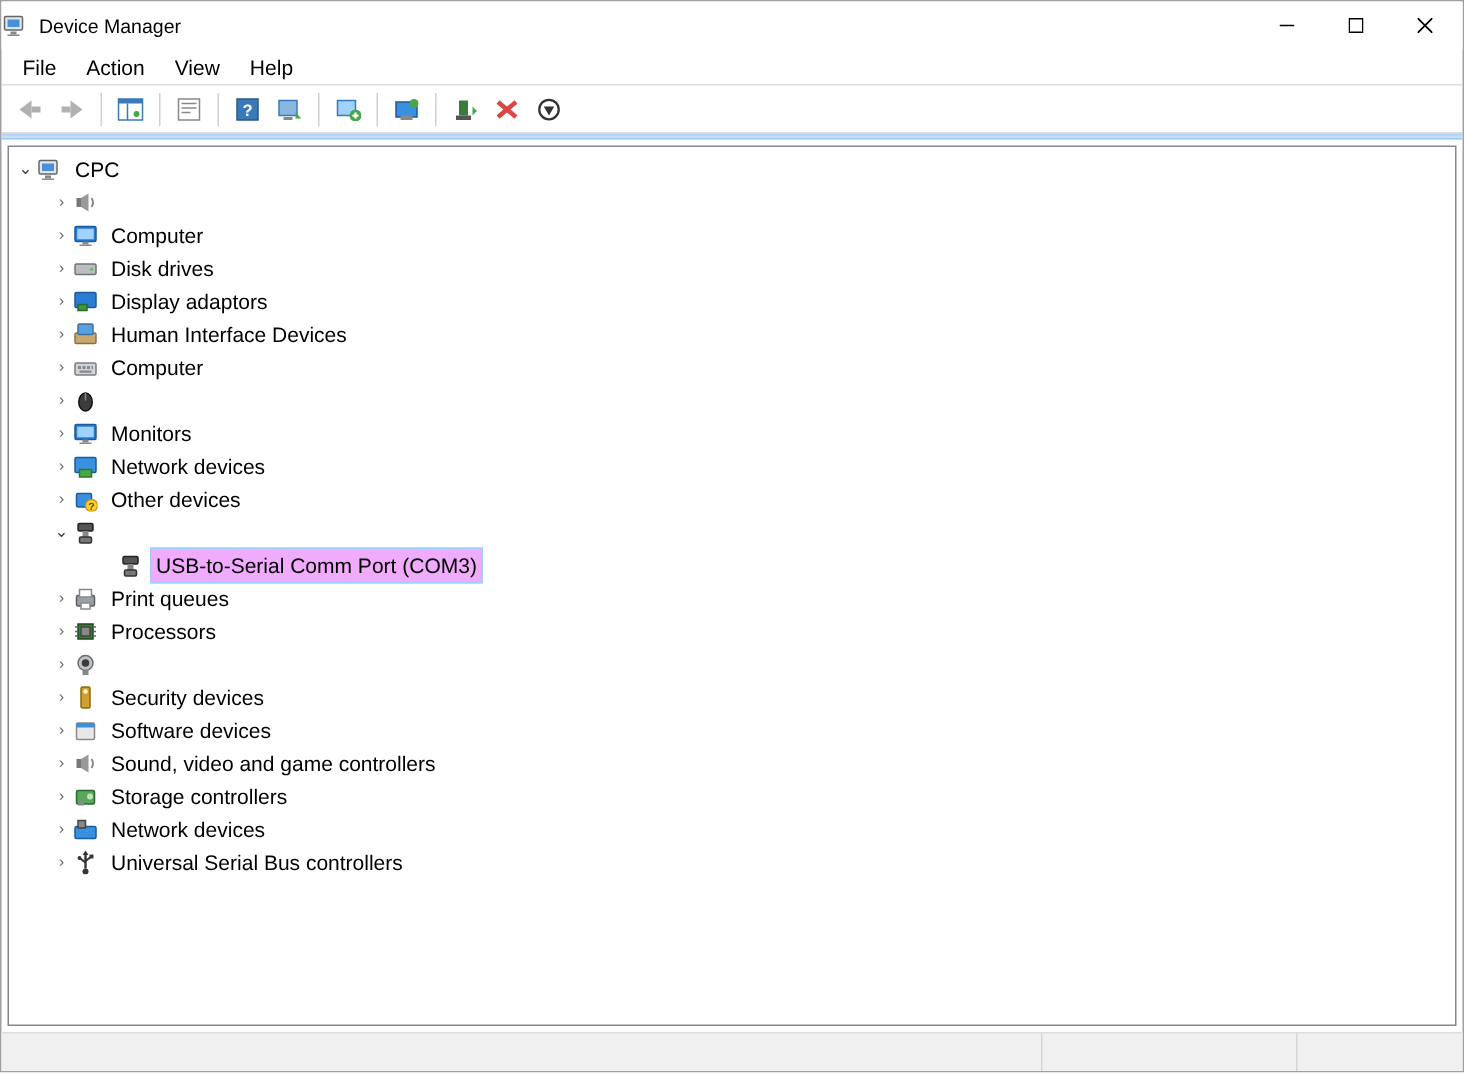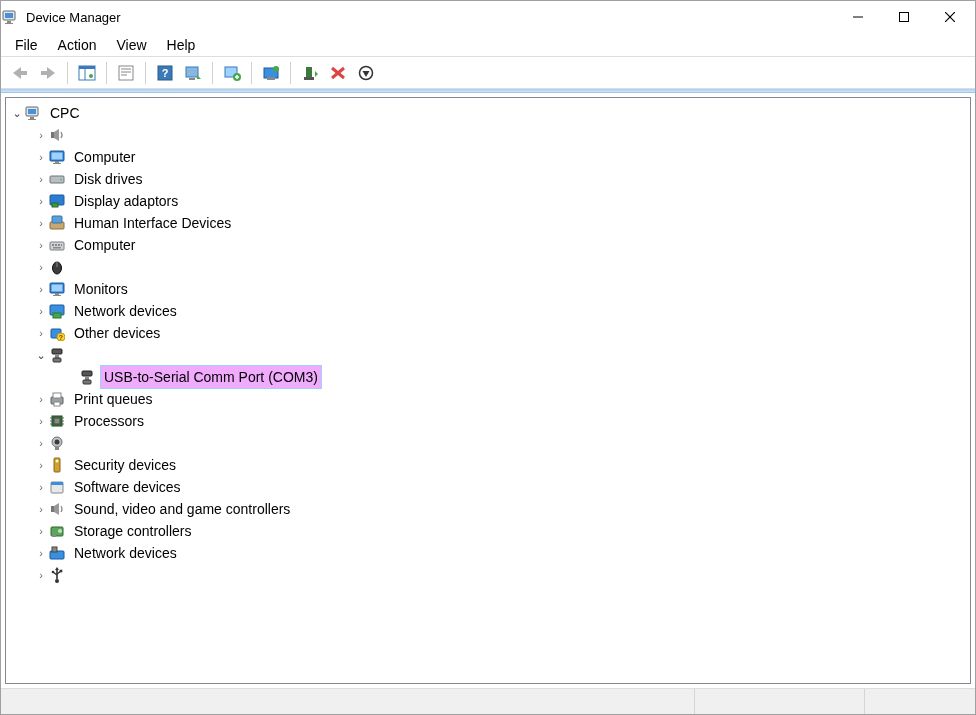--- a/index.html
+++ b/index.html
@@ -470,20 +470,21 @@
     <span class="node-label">Network devices</span>
   </div>
         <div class="node">
     <span class="indent" style="width:28px"></span>
     <span class="caret">›</span>
     <span class="node-icon">
             <svg width="16" height="16">
               <use href="#i-usb"></use>
             </svg>
           </span>
+    <span class="node-label">Universal Serial Bus controllers</span>
   </div>
       </div>
   </div>
 
   <div class="statusbar">
     <div class="cell" style="flex:1"></div>
     <div class="cell" style="width:170px"></div>
     <div class="cell" style="width:110px;border-right:none"></div>
   </div>
 

